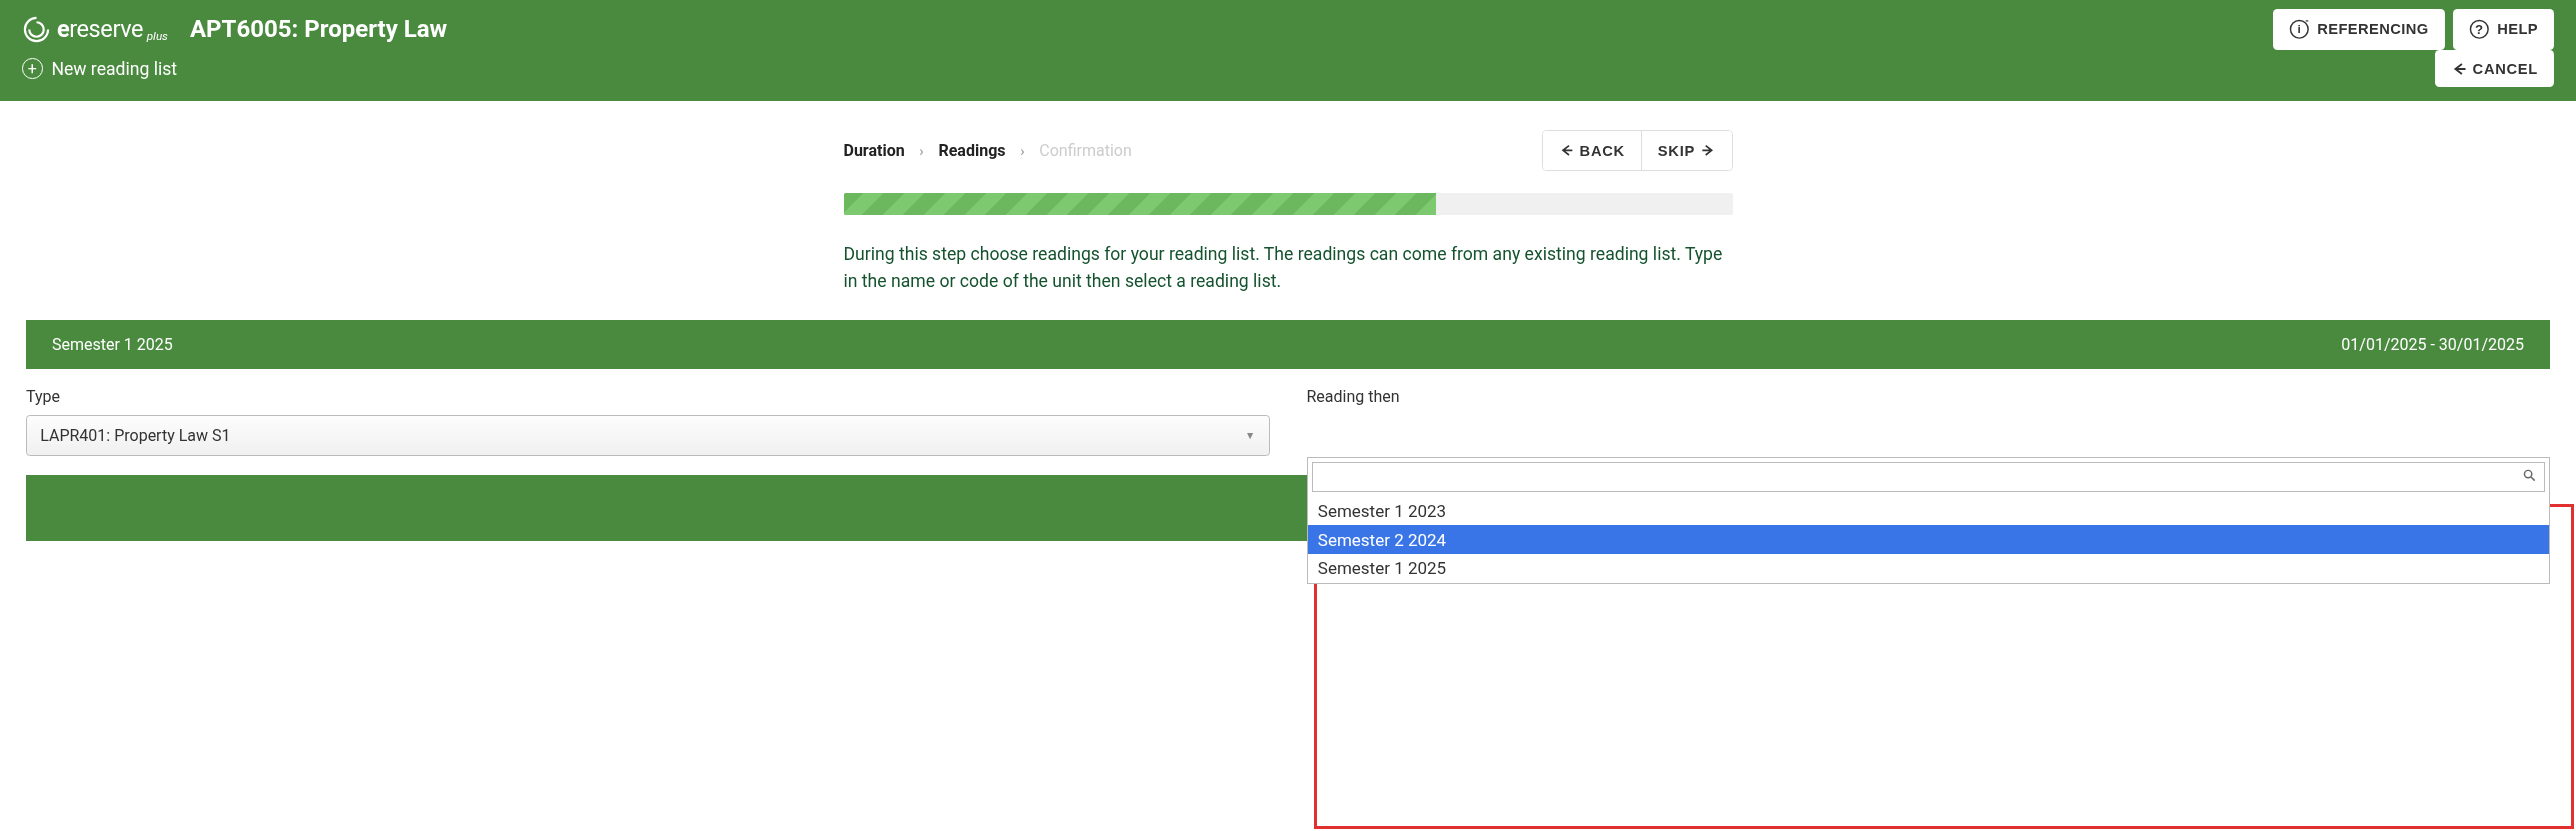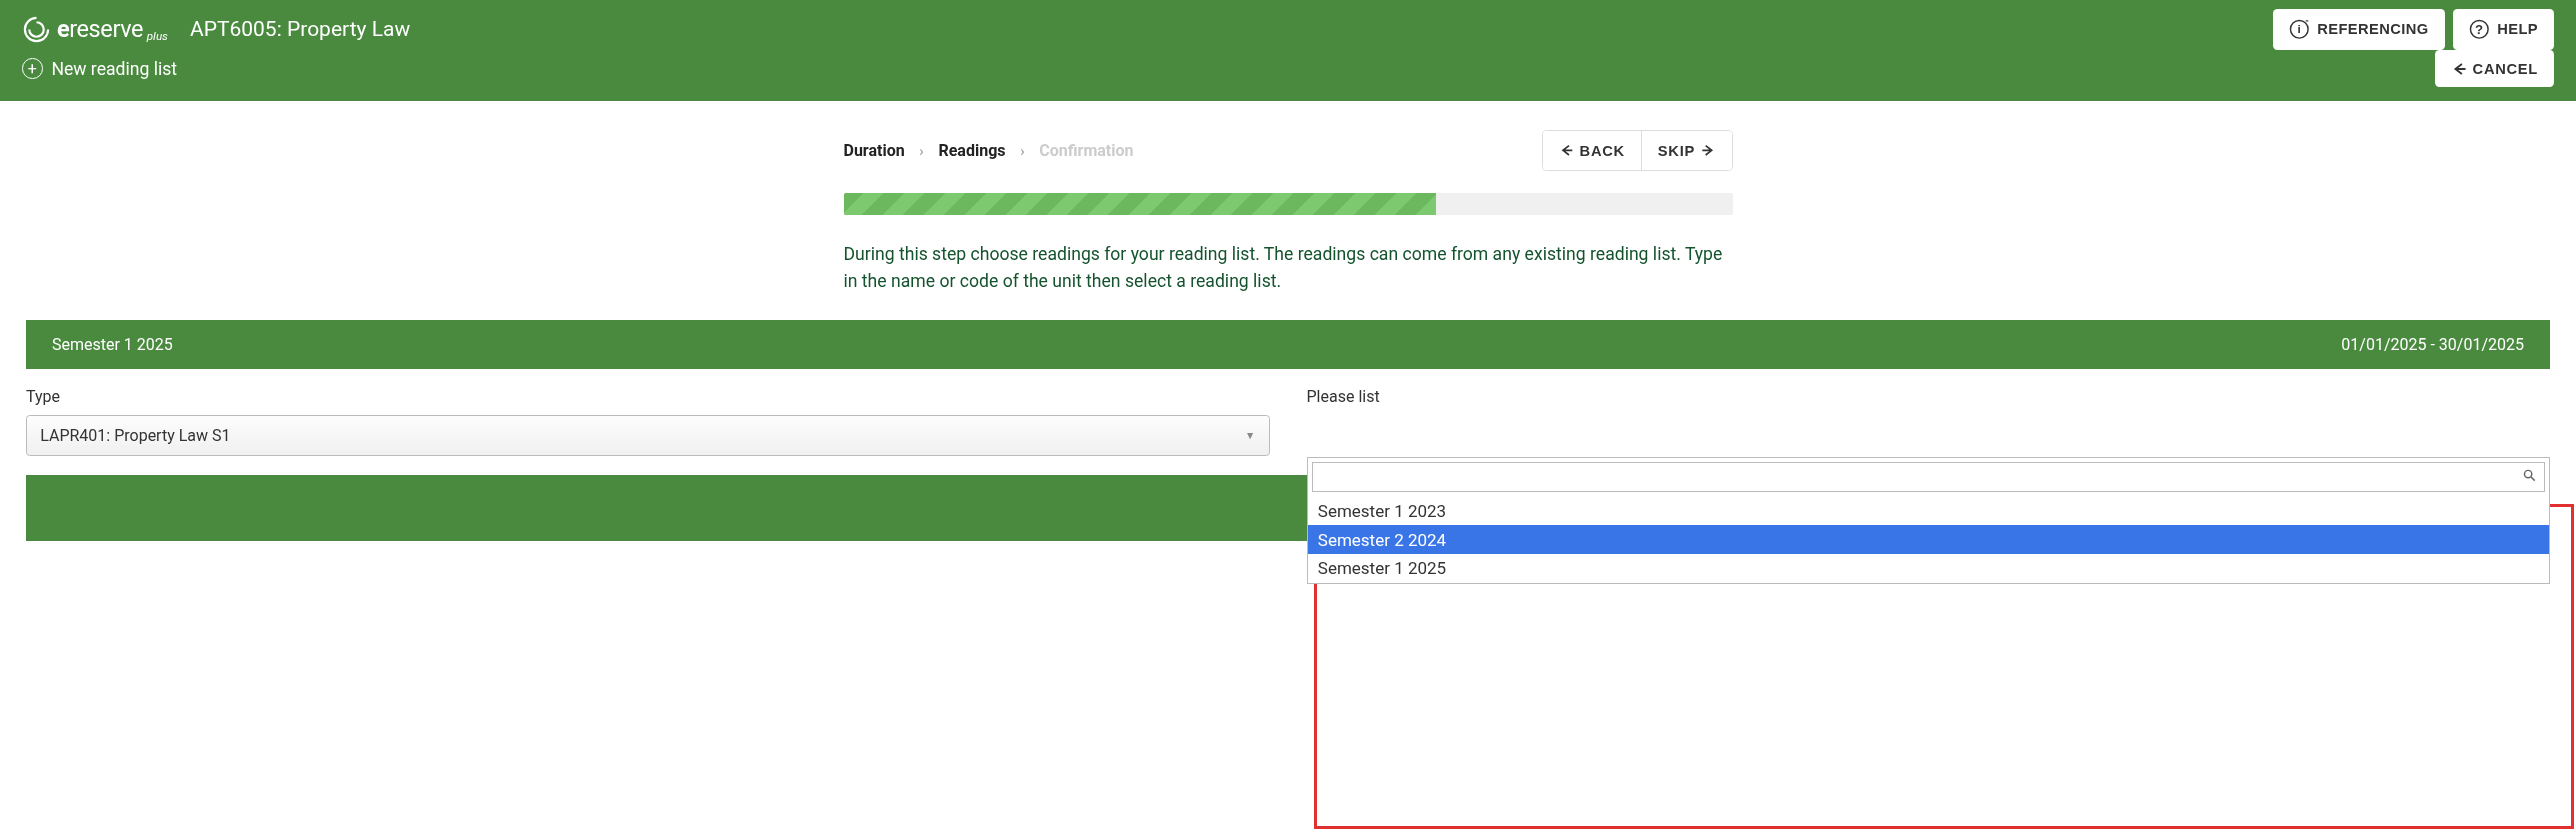--- a/index.html
+++ b/index.html
@@ -40,22 +40,22 @@
     .logo-text .bold {
       font-weight: 700;
     }
     .logo-sub {
       font-size: 11.7px;
       font-style: italic;
       margin-left: 3.7px;
       margin-top: 13.2px;
     }
     .title {
-      font-size: 21px;
-      font-weight: 400;
+      font-size: 24px;
+      font-weight: 700;
     }
     .header-buttons {
       position: absolute;
       right: 22px;
       display: flex;
       gap: 8.8px;
     }
     .header-btn {
       background: white;
       color: #333;
@@ -130,21 +130,21 @@
       align-items: center;
       gap: 14.7px;
       font-size: 16px;
     }
     .breadcrumb .step {
       font-weight: 700;
       color: #222;
     }
     .breadcrumb .step.inactive {
       color: #ccc;
-      font-weight: 700;
+      font-weight: 400;
       text-align: right;
     }
     .breadcrumb .chev {
       color: #999;
       font-size: 14.7px;
     }
     .nav-buttons {
       display: flex;
       border: 0.7px solid #ddd;
       border-radius: 4.4px;
@@ -385,21 +385,21 @@
 
     <div class="form-row">
       <div class="form-col">
         <label class="form-label">Type</label>
         <div class="select-box">
           <span>LAPR401: Property Law S1</span>
           <span class="caret">▼</span>
         </div>
       </div>
       <div class="form-col right">
-        <label class="form-label">Please list</label>
+        <label class="form-label">Reading then</label>
 
         <div class="dropdown-panel">
           <div class="dropdown-search">
             <div class="search-wrap">
               <input class="dropdown-search-input" type="text" style="">
               <span class="search-icon-right">
                 <svg width="13.2" height="13.2" viewBox="0 0 18 18">
                     <circle cx="7" cy="7" r="5" fill="none" stroke="#666" stroke-width="2"></circle>
                     <line x1="11" y1="11" x2="16" y2="16" stroke="#666" stroke-width="2"></line>
                   </svg>

